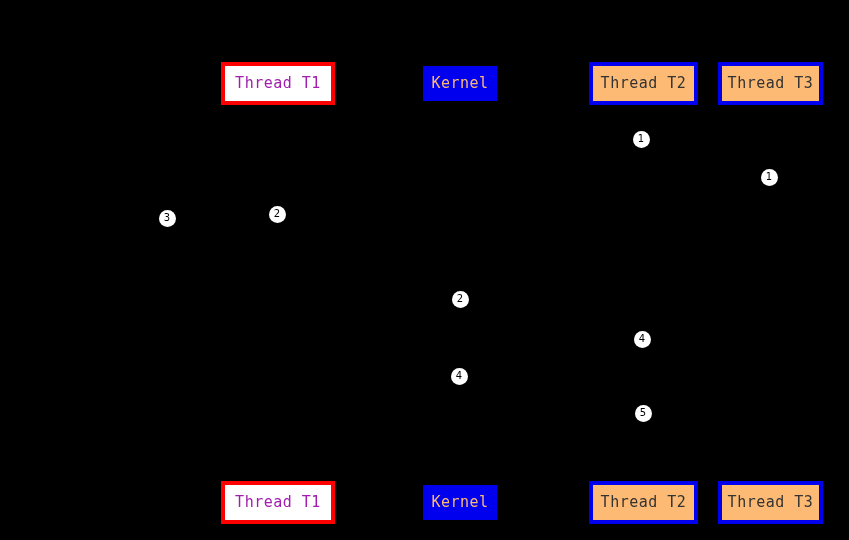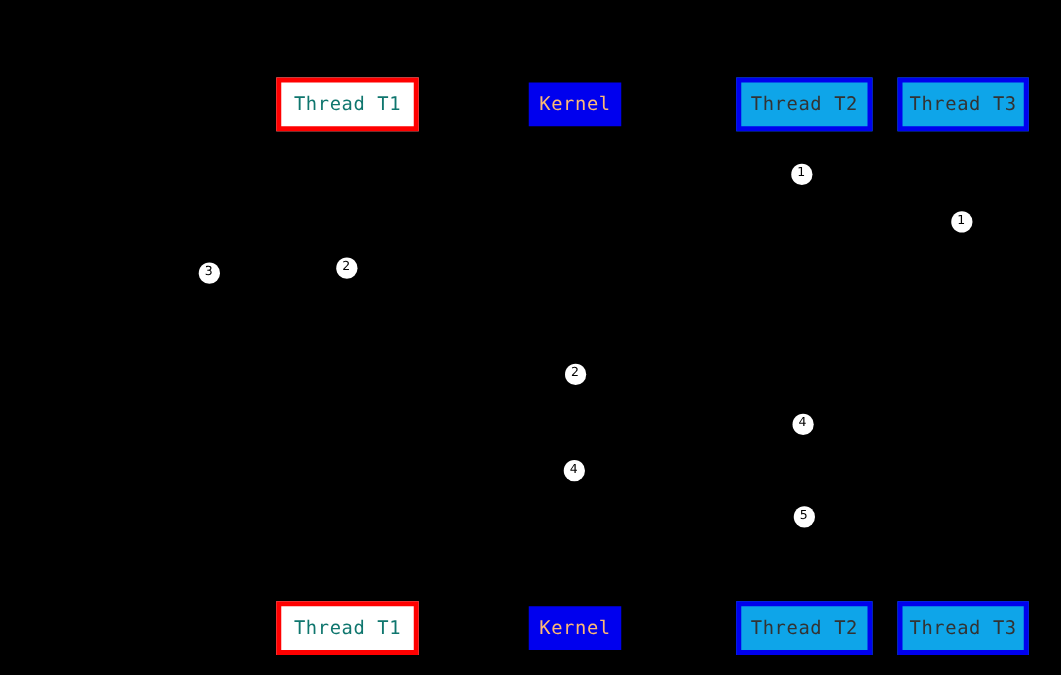--- a/index.html
+++ b/index.html
@@ -28,25 +28,25 @@
     justify-content: center;
     font-family: "DejaVu Sans Mono", "Liberation Mono", monospace;
     font-size: 15px;
     letter-spacing: 0.5px;
     white-space: nowrap;
     line-height: 1;
   }
   .lifeline-box.style-outline-red {
     background: #ffffff;
     border: 4px solid #ff0000;
-    color: #0f766e;
+    color: #a21caf;
     text-align: right;
   }
   .lifeline-box.style-outline-blue {
-    background: #0ea5e9;
+    background: #fdba74;
     border: 4px solid #0000ee;
     color: #333333;
     justify-content: center;
   }
   .lifeline-box.style-filled-blue {
     background: #0000ee;
     border: 0 solid #0000ee;
     color: #fdba74;
   }
 

